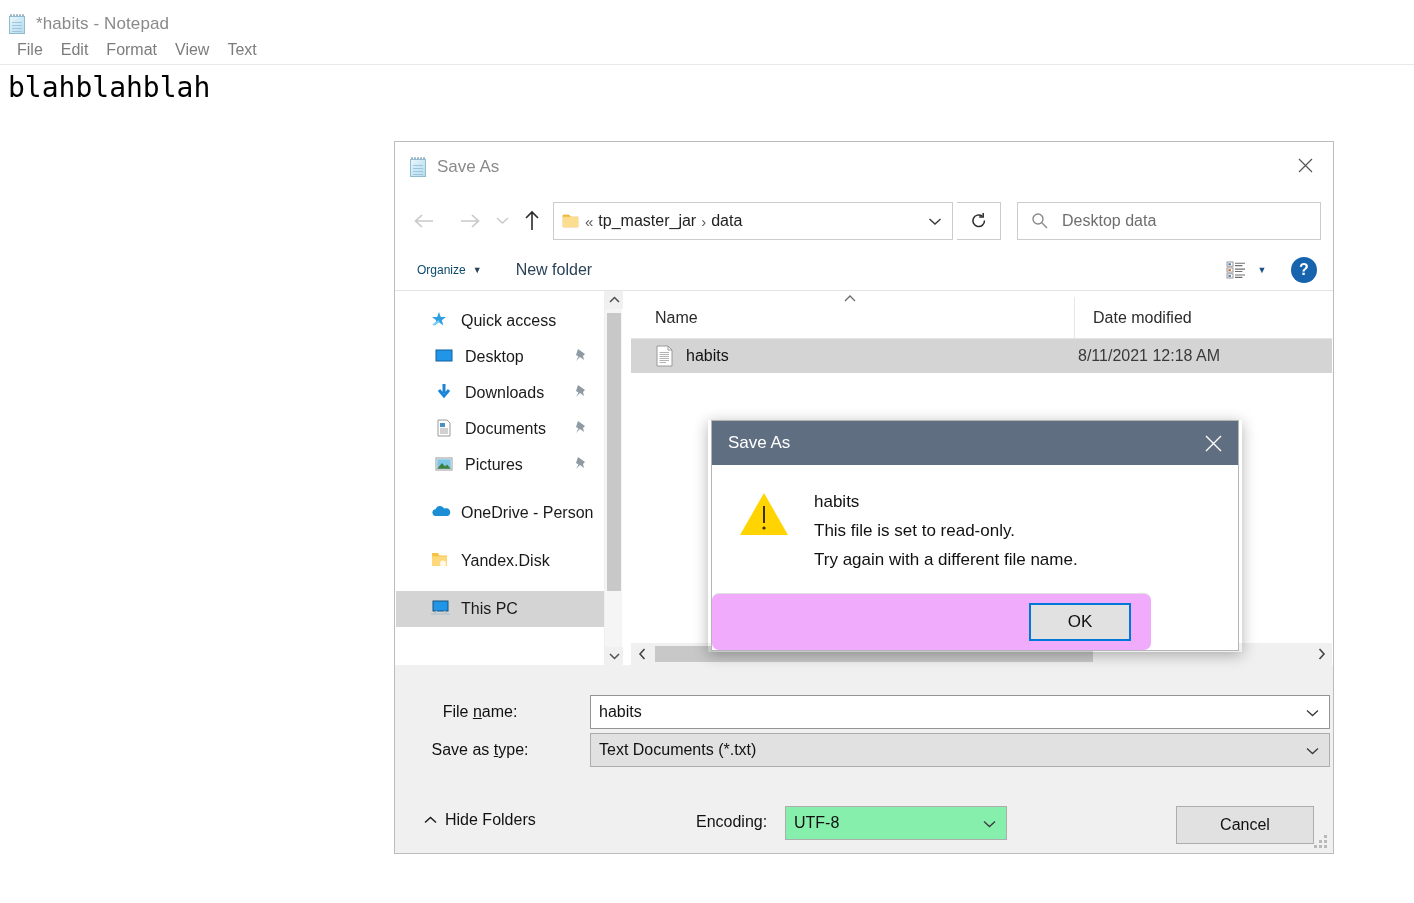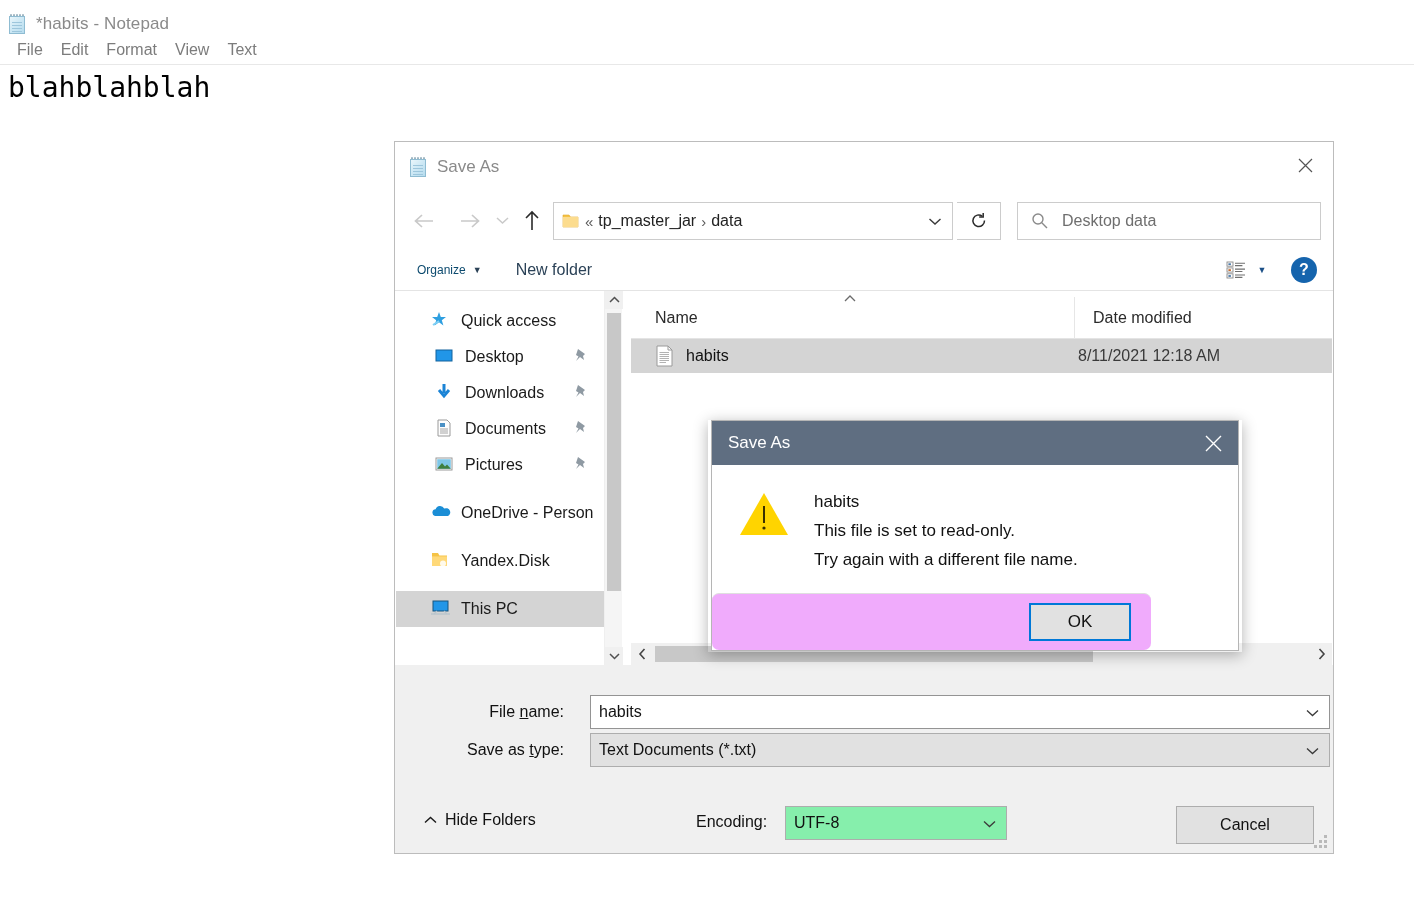--- a/index.html
+++ b/index.html
@@ -197,21 +197,21 @@
     font-size: 13px; color: #444; cursor: default;}
   #hscroll-thumb { position: absolute; left: 24px; top: 3px; width: 438px; height: 16px; background: #c8c8c8;}
 
   
   #form-area {
     position: absolute; left: 1px; top: 523px; width: 936px; height: 188px; background: #f0f0f0;
   }
   .form-row { position: absolute; display: flex; align-items: center; }
   #row-filename { left: 0; top: 30px; width: 936px; height: 34px; }
   #row-filetype { left: 0; top: 68px; width: 936px; height: 34px; }
-  .form-label { width: 194px; text-align: right; font-size: 16px; color: #111; padding-right: 26px; }
+  .form-label { width: 194px; text-align: center; font-size: 16px; color: #111; padding-right: 26px; }
   .form-label u { text-decoration: underline; }
   #filename-input {
     width: 740px; height: 34px; background:#fff; border:1px solid #949494;
     display:flex; align-items:center; position: relative; cursor: text;
   }
   #filename-value { font-size: 16px; color: #111; margin-left: 8px; }
   #filetype-select {
     width: 740px; height: 34px; background:#e1e1e1; border:1px solid #adadad;
     display:flex; align-items:center; position: relative; cursor: default;
   }

